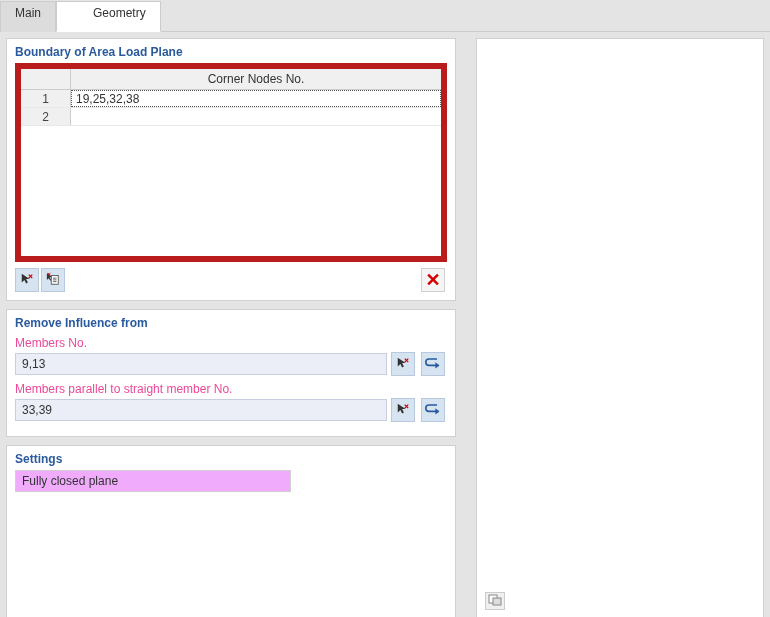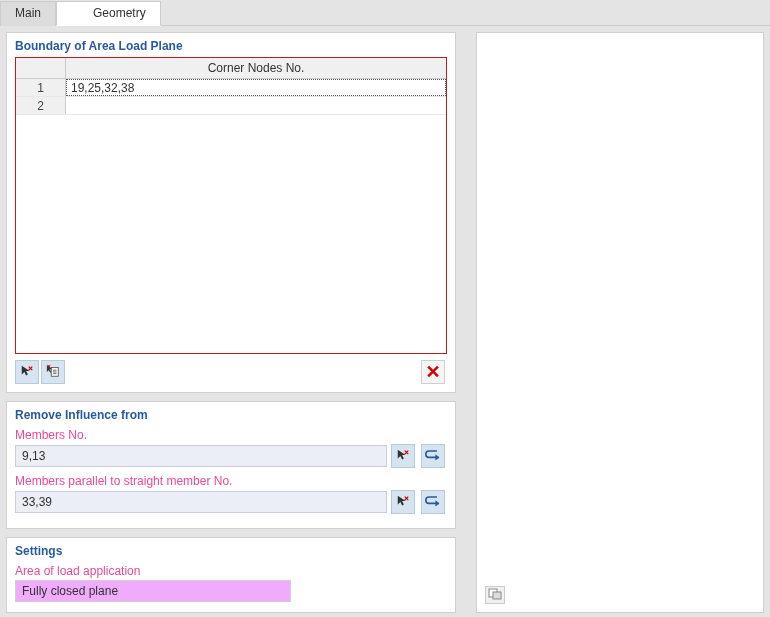--- a/index.html
+++ b/index.html
@@ -10,21 +10,21 @@
     background: #e4e4e4;
     color: #333;
     width: 770px;
     height: 617px;
     overflow: hidden;
   }
   .tabs {
     display: flex;
     background: #e4e4e4;
     border-bottom: 1px solid #ccc;
-    height: 26px;
+    height: 32px;
   }
   .tab {
     padding: 4px 14px 3px 14px;
     border: 1px solid #ccc;
     border-bottom: none;
     background: #dcdcdc;
     cursor: pointer;
     line-height: 14px;
     position: relative;
     top: 1px;
@@ -57,23 +57,23 @@
     border: 1px solid #d0d0d0;
     padding: 6px 8px 8px 8px;
   }
   .section-title {
     color: #2a5a9e;
     font-weight: 600;
     margin-bottom: 4px;
   }
   
   .gridtable {
-    border: 1px solid #b91c1c;
+    border: 6px solid #b91c1c;
     width: 100%;
-    height: 297px;
+    height: 199px;
     background: #fff;
     overflow: hidden;
   }
   .gridheader {
     display: flex;
     background: #f0f0f0;
     border-bottom: 1px solid #ccc;
   }
   .gh-num {
     width: 50px;
@@ -279,21 +279,20 @@
                 <path d="M15 3 L5 3 A4 4 0 0 0 5 11 L17 11" fill="none" stroke="#2a5a9e" stroke-width="2"></path>
                 <path d="M13 7 L18 11 L13 15 Z" fill="#2a5a9e"></path>
               </svg>
           </span>
         </div>
       </div>
     </div>
 
     <div class="panel" style="flex:1;">
       <div class="section-title">Settings</div>
-      <div class="field-label">Area of load application</div>
       <div class="dropdown">Fully closed plane</div>
     </div>
 
   </div>
 
   <div class="rightcol">
     <div class="preview-toolbtn">
       <span>
         <svg width="14" height="12" viewBox="0 0 14 12">
             <rect x="1" y="1" width="8" height="8" fill="#fff" stroke="#888"></rect>

